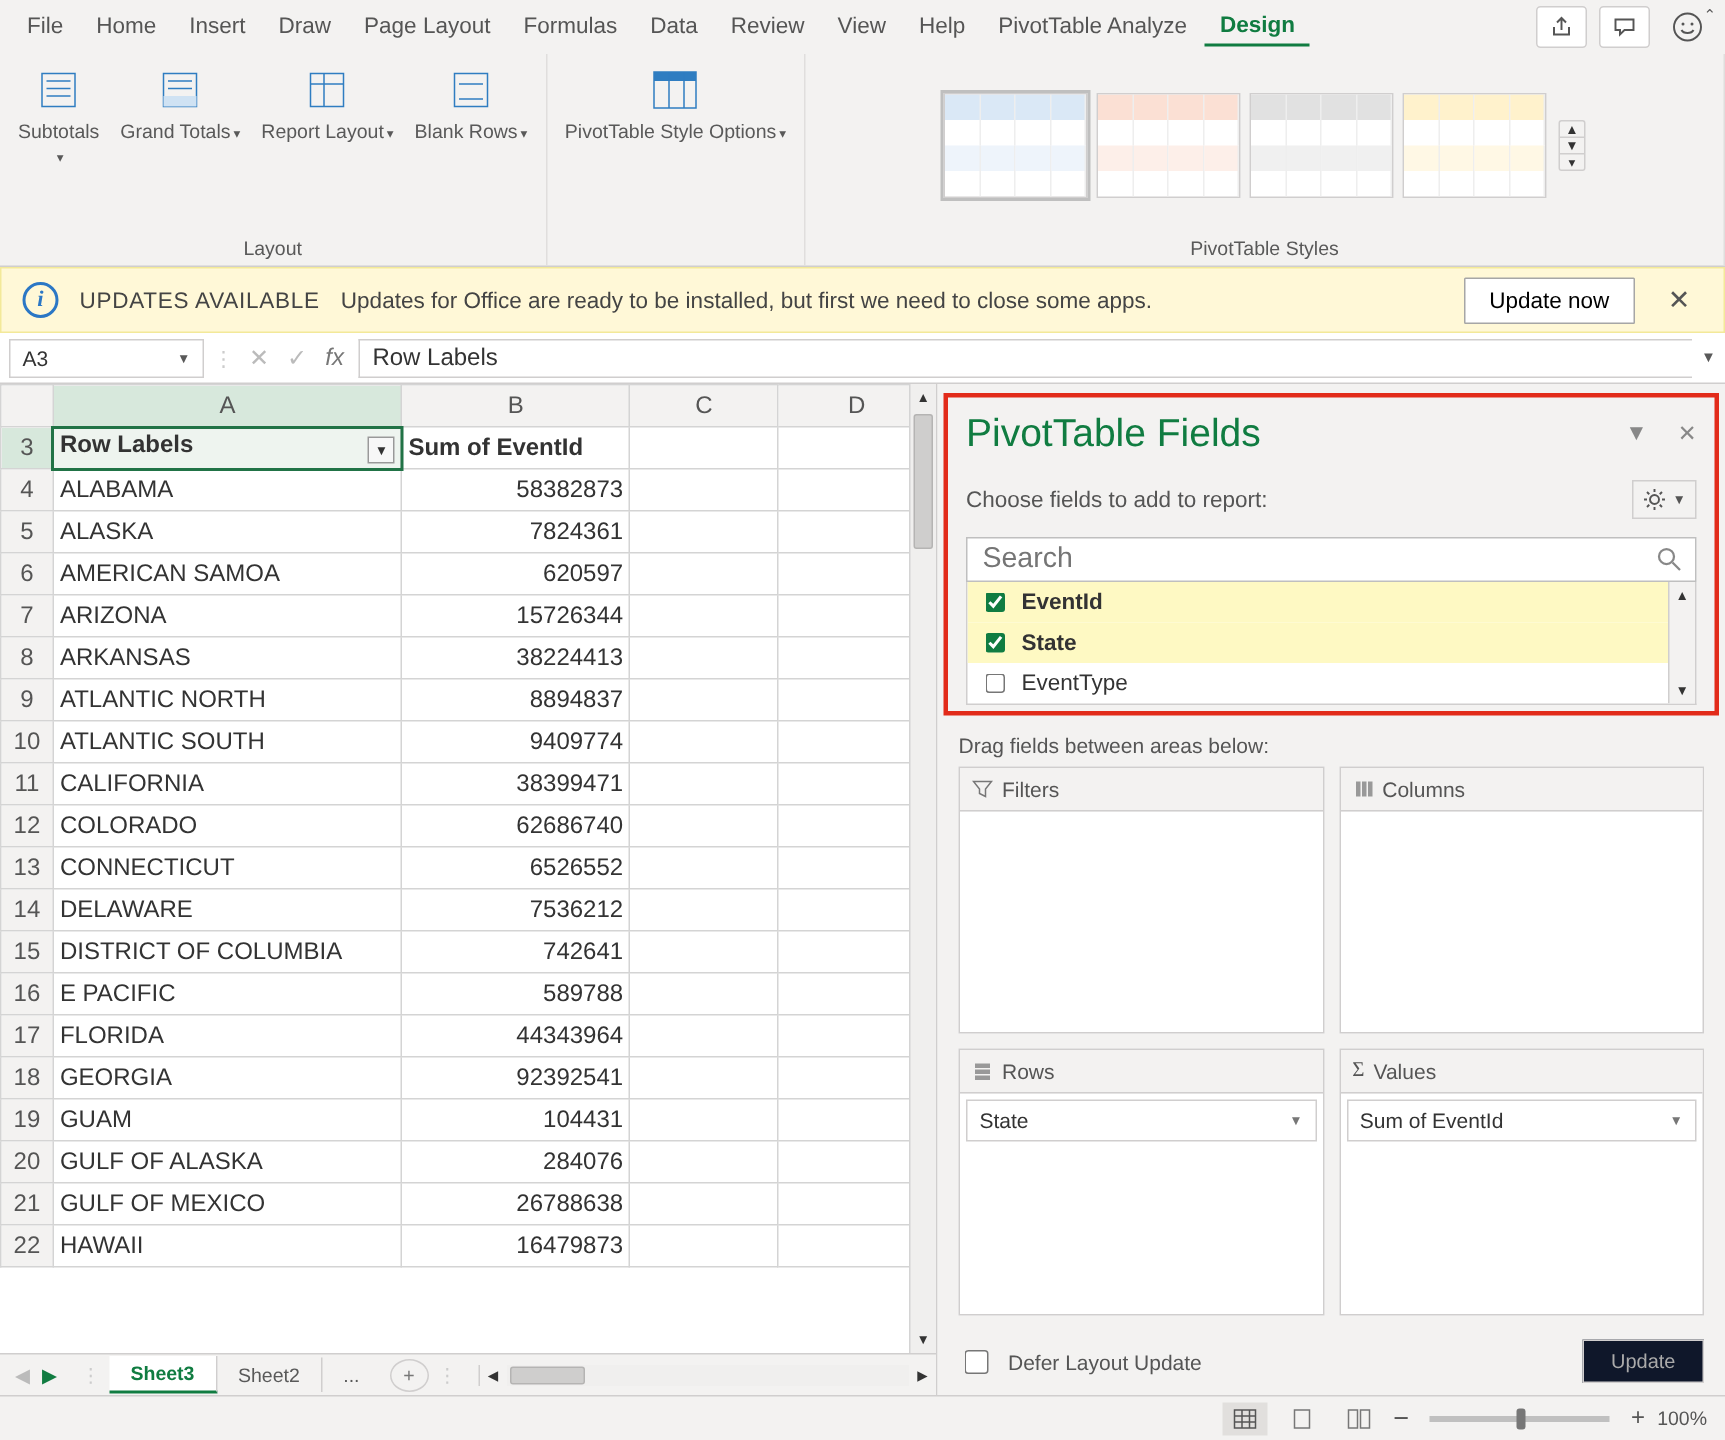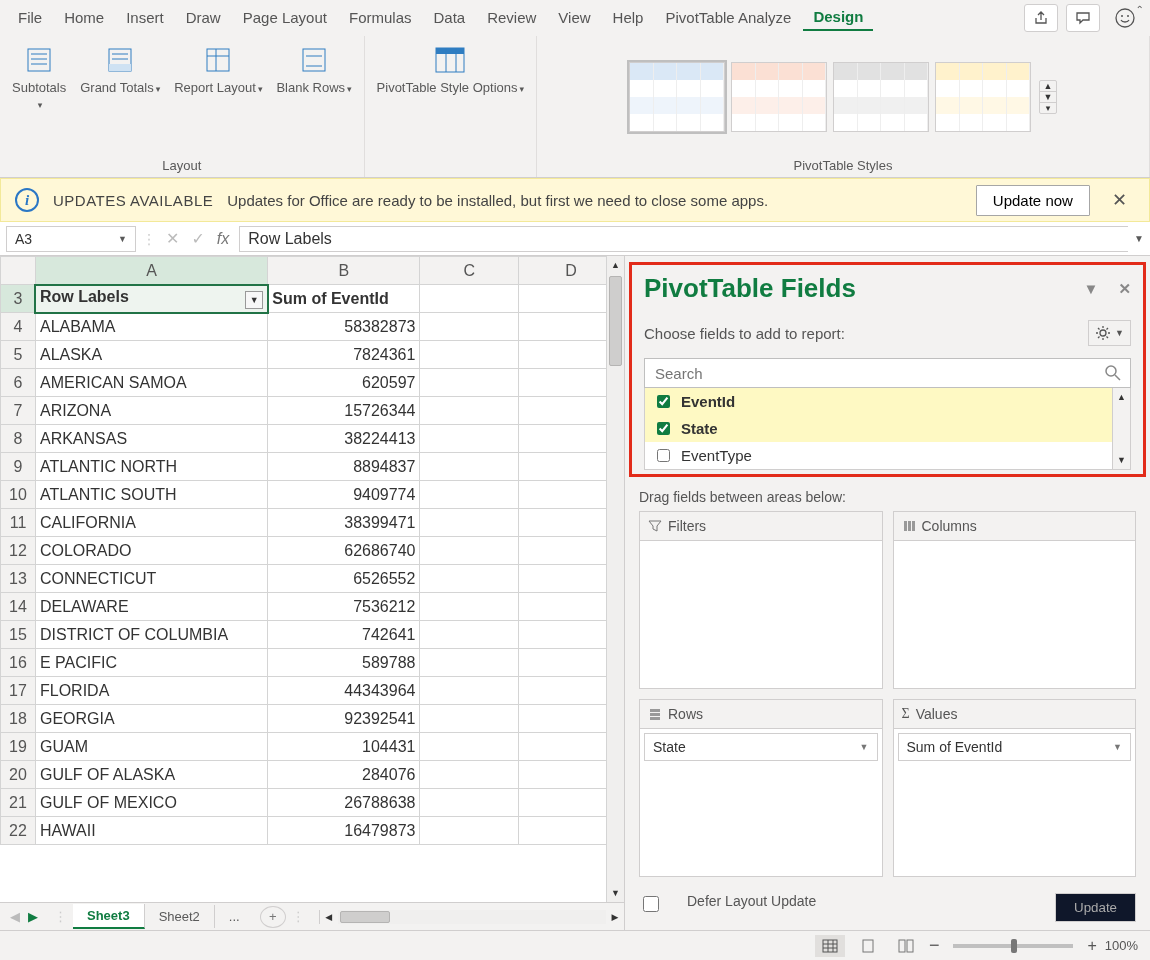--- a/index.html
+++ b/index.html
@@ -90,40 +90,40 @@
   .sheet-tab{padding:4px 14px;border-right:1px solid var(--border);cursor:pointer;color:var(--muted)}
   .sheet-tab.active{background:#fff;border-bottom:2px solid var(--accent);color:var(--accent);font-weight:600}
   .sheet-add{width:26px;height:22px;border:1px solid var(--border);border-radius:50%;display:flex;align-items:center;justify-content:center;margin-left:6px;cursor:pointer;color:#777}
   .hscroll{flex:1;display:flex;align-items:center;border-left:1px solid var(--border);margin-left:8px}
   .hscroll .btn{width:18px;text-align:center;font-size:9px;cursor:pointer}
   .hscroll .track{flex:1;height:14px;background:#f0efee;position:relative}
   .hscroll .thumb{position:absolute;left:2px;top:1px;bottom:1px;width:50px;background:#cfcecd;border:1px solid #b5b4b3;border-radius:2px}
   
   .pane{flex:1;background:#f3f2f1;display:flex;flex-direction:column;padding:6px 0 0}
   .highlight-box{border:3px solid var(--highlight);padding:8px 12px 4px;margin:0 4px 6px 4px}
-  .pane-title{font-size:26px;color:var(--accent);font-weight:700;display:flex;align-items:center}
+  .pane-title{font-size:26px;color:var(--accent);font-weight:400;display:flex;align-items:center}
   .pane-title .pticons{margin-left:auto;display:flex;gap:20px;color:#888;font-size:15px}
   .pane-sub{font-size:15px;color:#555;margin:16px 0 12px;display:flex;align-items:center}
   .pane-sub .gear{margin-left:auto;border:1px solid var(--border);padding:4px 6px;display:flex;align-items:center;gap:4px;cursor:pointer}
   .search{display:flex;align-items:center;border:1px solid #bfbfbf;background:#fff;height:30px;padding:0 8px;color:#888}
-  .search input{border:none;outline:none;flex:1;font-size:15px;color:#444}
+  .search input{border:none;outline:none;flex:1;font-size:19px;color:#444}
   .field-list{border:1px solid var(--border);border-top:none;background:#fff;max-height:110px;overflow:hidden;position:relative}
   .field{display:flex;align-items:center;gap:8px;padding:4px 8px;font-size:15px}
   .field input{accent-color:var(--accent)}
   .field.b{font-weight:600;background:#fef9c3}
   .field-scroll{position:absolute;right:0;top:0;bottom:0;width:18px;display:flex;flex-direction:column;background:#f3f2f1;border-left:1px solid var(--border)}
   .field-scroll div{flex:0 0 18px;display:flex;align-items:center;justify-content:center;font-size:9px;cursor:pointer}
   .areas-label{font-size:14px;color:#555;padding:6px 14px}
   .areas{flex:1;display:grid;grid-template-columns:1fr 1fr;grid-template-rows:1fr 1fr;gap:10px;padding:0 14px 8px}
   .area{display:flex;flex-direction:column;background:#fff;border:1px solid var(--border)}
   .area-hdr{padding:6px 8px;font-size:14px;color:#555;display:flex;align-items:center;gap:6px;border-bottom:1px solid var(--border);background:#f3f2f1}
   .area-body{flex:1;padding:4px}
   .chip{border:1px solid var(--border);background:#fff;padding:5px 8px;display:flex;align-items:center;font-size:14px;cursor:pointer}
   .chip .dd{margin-left:auto;font-size:9px;color:#777}
-  .foot{display:flex;padding:8px 14px;gap:25px;font-size:14px;color:#555}
+  .foot{display:flex;align-items:center;padding:8px 14px;gap:10px;font-size:14px;color:#555}
   .foot input{width:16px;height:16px}
   .foot button{margin-left:auto;border:1px solid var(--border);background:#0f172a;padding:6px 18px;color:#aaa;cursor:default}
   
   .status{height:30px;border-top:1px solid var(--border);display:flex;align-items:center;justify-content:flex-end;gap:8px;padding:0 12px;font-size:13px;color:#555;background:#f3f2f1}
   .view-btn{width:30px;height:22px;border:1px solid transparent;display:flex;align-items:center;justify-content:center;cursor:pointer}
   .view-btn.active{background:#e1dfdd}
   .zoom-slider{width:120px;height:4px;background:#c0c0c0;position:relative;margin:0 6px}
   .zoom-slider .z-thumb{position:absolute;left:58px;top:-5px;width:6px;height:14px;background:#777;border-radius:2px}
 </style>
 </head>

